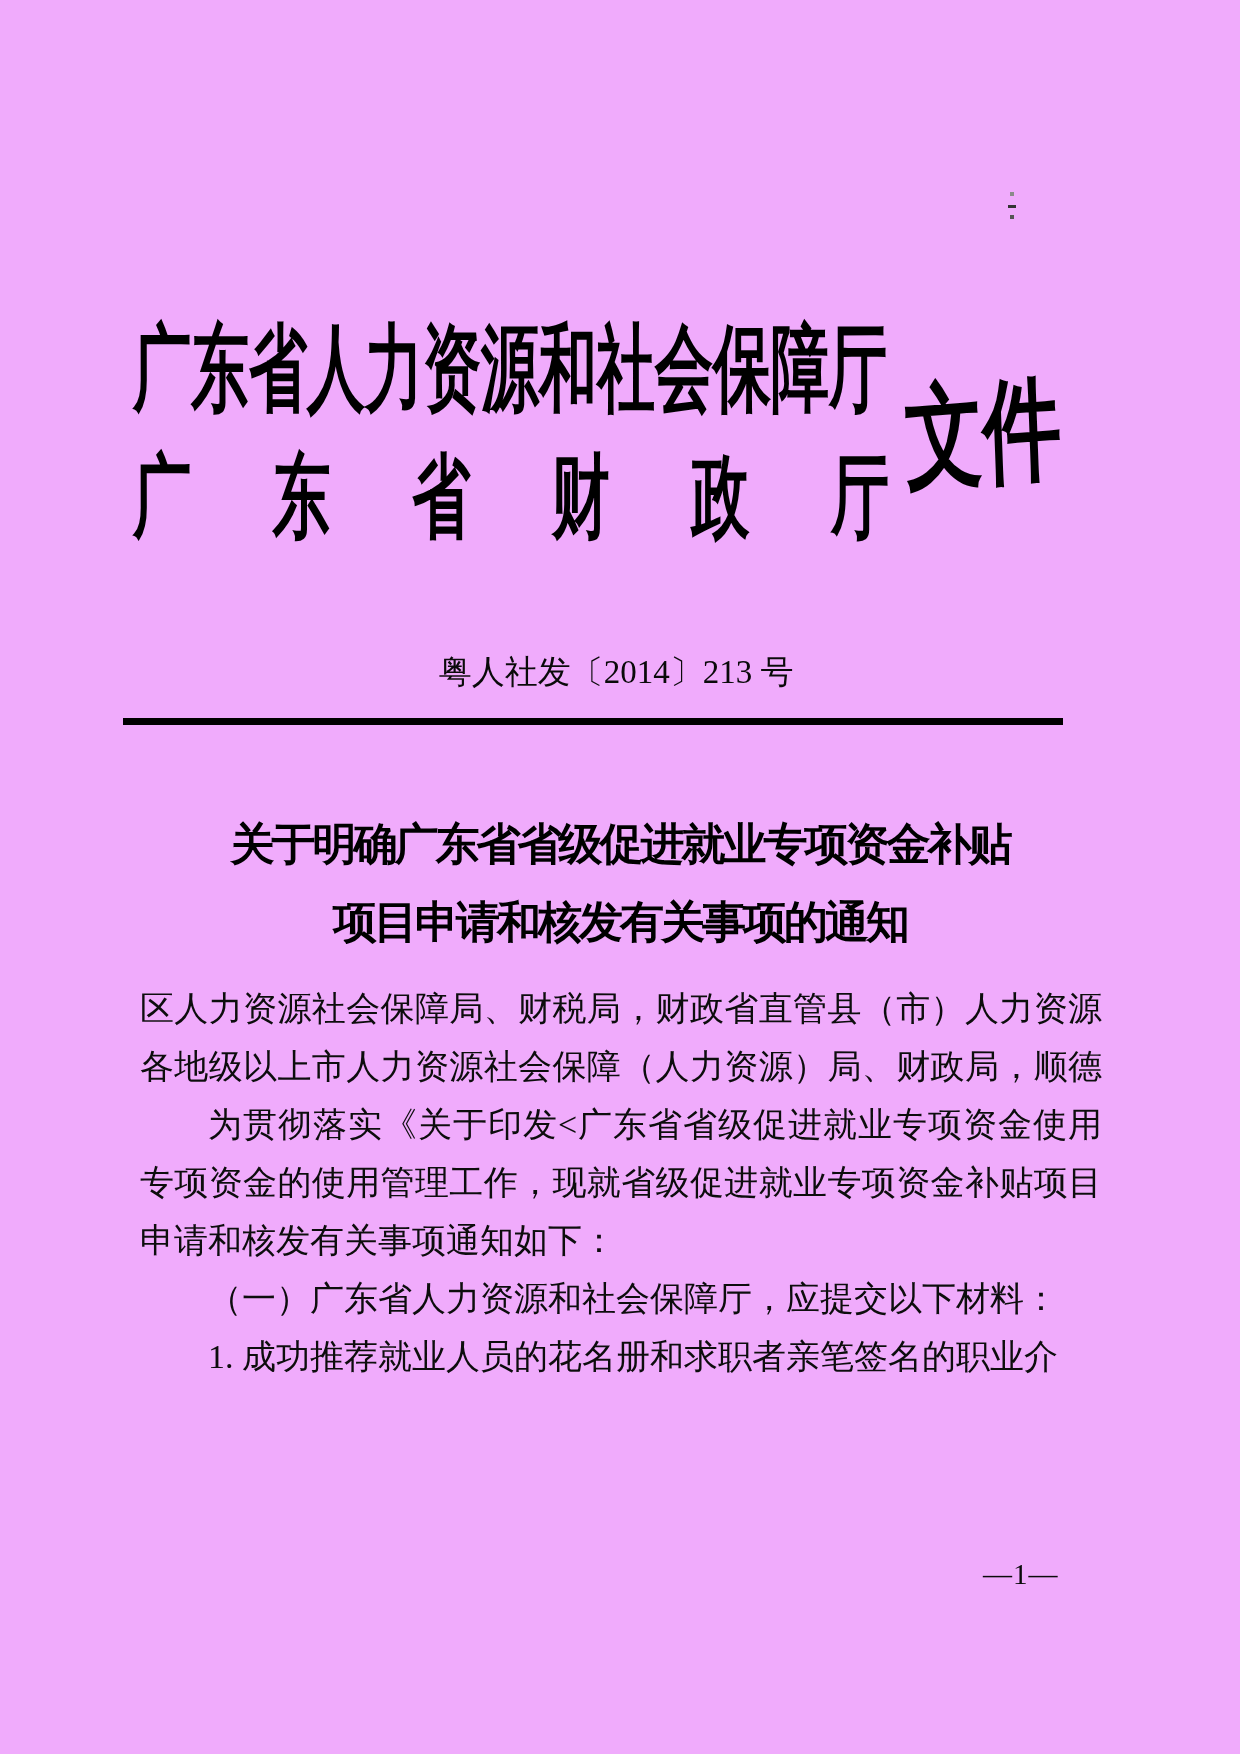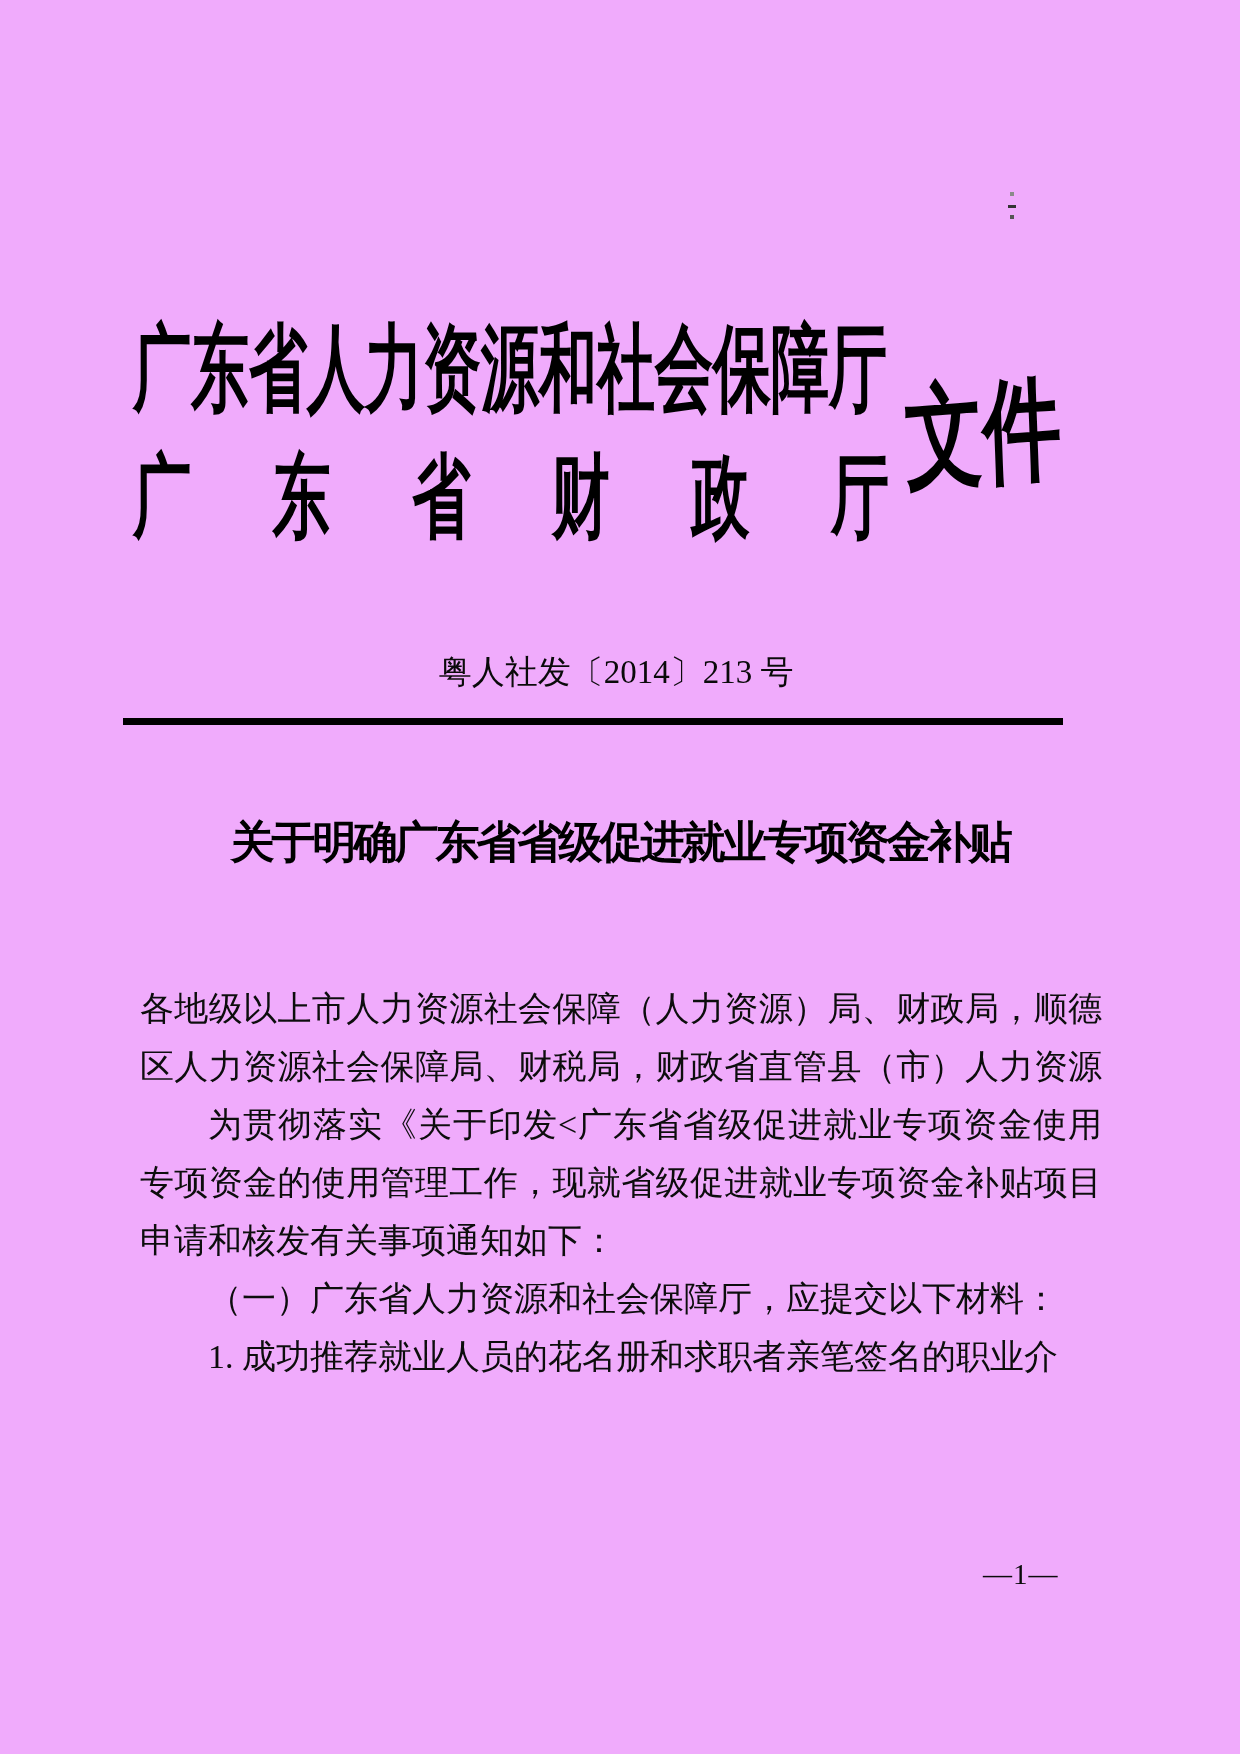--- a/index.html
+++ b/index.html
@@ -43,21 +43,21 @@
     position:absolute; left:16px; top:652px; width:1200px;
     text-align:center; font-size:33px; line-height:40px;
     white-space:nowrap; color:#0a0a0a;
   }
 
   .rule { position:absolute; left:123px; top:718px; width:940px; height:7px; background:#000; }
 
   .title {
     position:absolute; left:20px; top:806px; width:1200px;
     text-align:center;
-    font-family:Liberation Mono, monospace;
+    font-family:Liberation Serif, serif;
     font-weight:bold; font-size:44px; letter-spacing:-3px; line-height:78px;
     color:#000;
   }
 
   .body-text {
     position:absolute; left:140px; top:980px; width:962px;
     font-size:34px; line-height:58px; color:#0d0d0d;
   }
   .body-text .ln { height:58px; white-space:nowrap; }
   .b-just { white-space:normal !important; text-align:justify; text-align-last:justify; }
@@ -96,25 +96,26 @@
   </div>
 
   <div class="masthead-suffix">文件</div>
 
   <div class="doc-number">粤人社发〔2014〕213 号</div>
 
   <div class="rule"></div>
 
   <div class="title">
     <div>关于明确广东省省级促进就业专项资金补贴</div>
+    <div>项目申请和核发有关事项的通知</div>
   </div>
 
   <div class="body-text">
+    <div class="ln b-just">区人力资源社会保障局、财税局，财政省直管县（市）人力资源</div>
     <div class="ln b-just">各地级以上市人力资源社会保障（人力资源）局、财政局，顺德</div>
-    <div class="ln b-just">区人力资源社会保障局、财税局，财政省直管县（市）人力资源</div>
     <div class="ln b-ind b-just">为贯彻落实《关于印发&lt;广东省省级促进就业专项资金使用</div>
     <div class="ln b-just">专项资金的使用管理工作，现就省级促进就业专项资金补贴项目</div>
     <div class="ln">申请和核发有关事项通知如下：</div>
     <div class="ln b-ind">（一）广东省人力资源和社会保障厅，应提交以下材料：</div>
     <div class="ln b-ind">1. 成功推荐就业人员的花名册和求职者亲笔签名的职业介</div>
   </div>
 
   <div class="page-number">—1—</div>
 
 </div>

